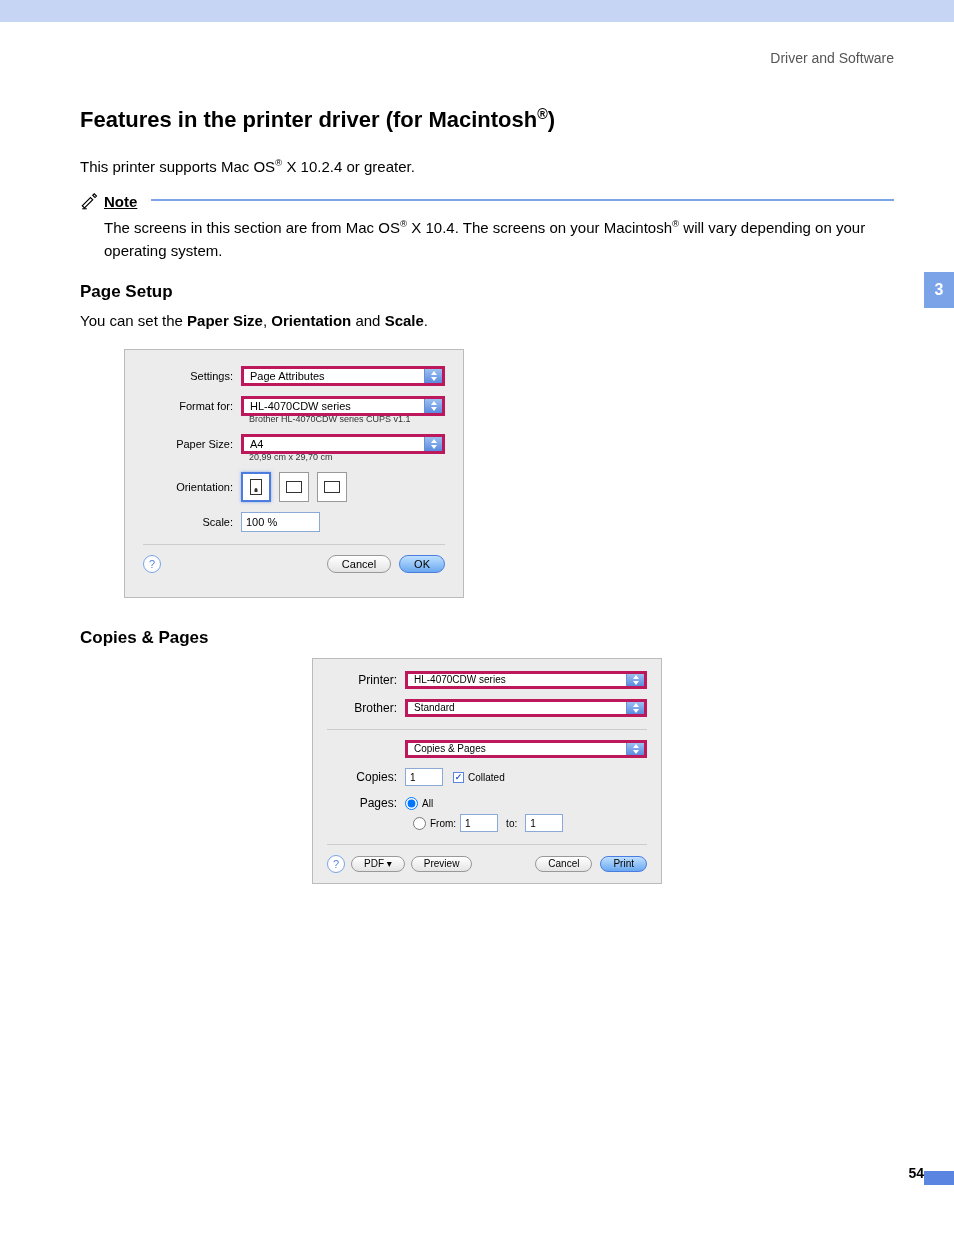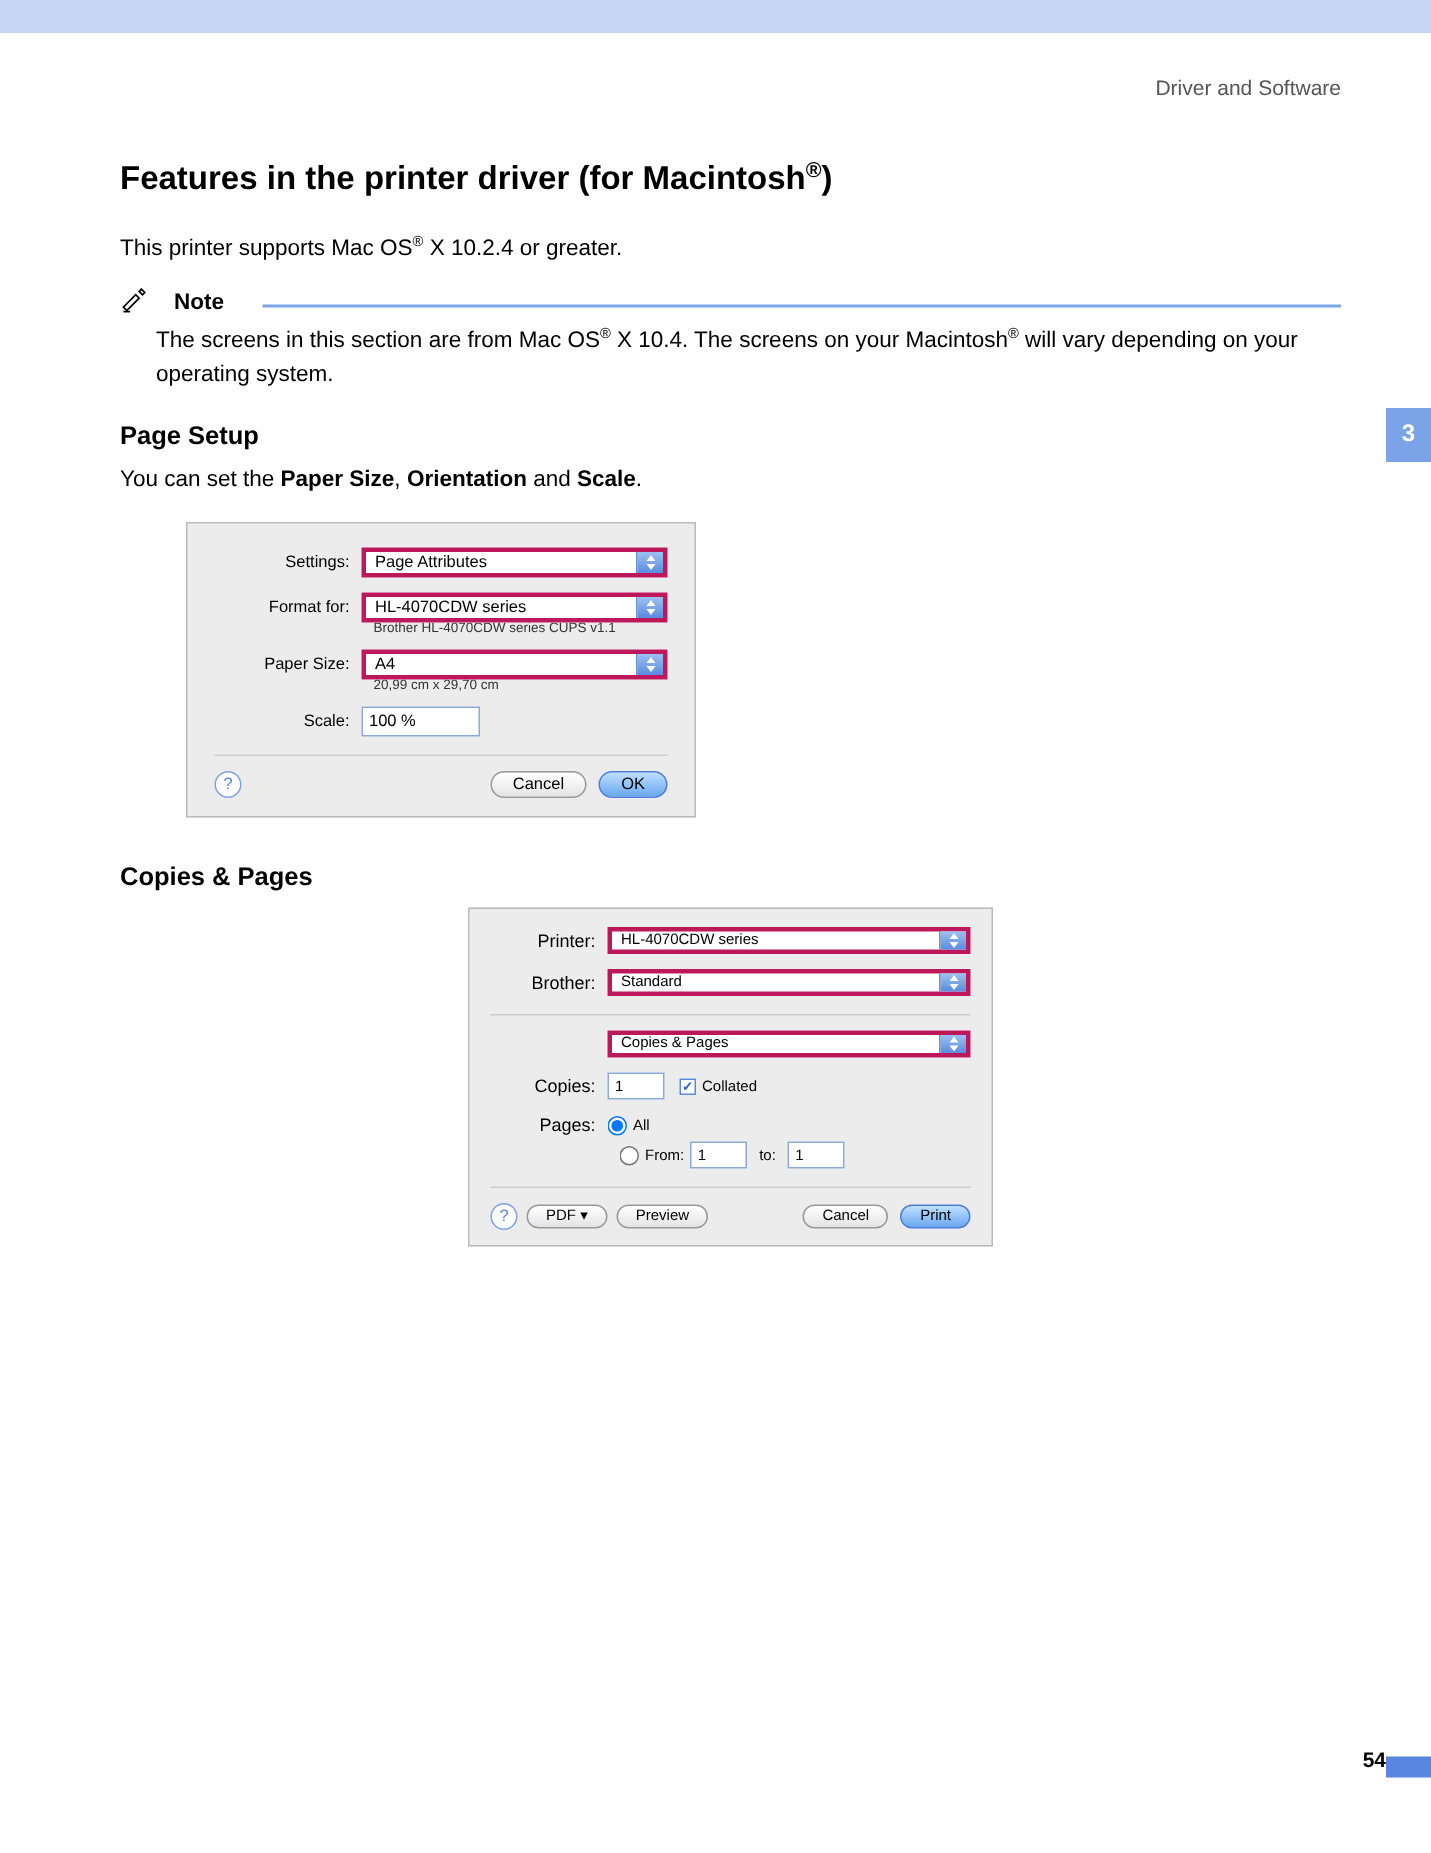--- a/index.html
+++ b/index.html
@@ -29,23 +29,24 @@
   }
   h1.main-title {
     font-size: 22px;
     font-weight: bold;
     margin-bottom: 24px;
   }
   .sup { font-size: 0.65em; vertical-align: super; }
   .intro-text { font-size: 15px; margin-bottom: 18px; }
   .note-head {
     display: flex;
-    align-items: center;
-    gap: 18px;
+    align-items: flex-start;
+    gap: 6px;
     margin-bottom: 4px;
+    text-decoration: underline;
   }
   .note-icon {
     width: 18px; height: 18px; display: inline-block;
   }
   .note-label { font-weight: bold; font-size: 15px; }
   .note-line {
     flex: 1;
     border-bottom: 2px solid #7ba3e8;
     margin-left: 8px;
     height: 1px;
@@ -96,21 +97,21 @@
 
   
   .mac-dialog {
     margin: 0 auto 30px auto;
     background: #ececec;
     border: 1px solid #bbb;
     font-family: "Lucida Grande", Arial, sans-serif;
     font-size: 11px;
     color: #000;
   }
-  .dlg1 { width: 340px; padding: 16px 18px 12px 18px; margin-left: 44px; }
+  .dlg1 { width: 340px; padding: 16px 18px 24px 18px; margin-left: 44px; }
   .dlg2 { width: 350px; padding: 12px 14px 10px 14px; font-size: 10px; }
   .mac-row {
     display: flex;
     align-items: center;
     margin-bottom: 10px;
   }
   .mac-row.tight { margin-bottom: 4px; }
   .mac-label {
     width: 98px;
     text-align: right;
@@ -310,20 +311,34 @@
     <div class="mac-subtext">Brother HL-4070CDW series CUPS v1.1</div>
     <div class="mac-row tight">
       <div class="mac-label">Paper Size:</div>
       <div class="mac-select">
           <span>A4</span>
           <span class="arrows"></span>
         </div>
     </div>
     <div class="mac-subtext">20,99 cm x 29,70 cm</div>
     <div class="mac-row">
+      <div class="mac-label">Orientation:</div>
+      <div class="orient-group">
+        <div class="orient-btn selected">
+            <div class="orient-icon-portrait"></div>
+          </div>
+        <div class="orient-btn">
+            <div class="orient-icon-l1"></div>
+          </div>
+        <div class="orient-btn">
+            <div class="orient-icon-l2"></div>
+          </div>
+      </div>
+    </div>
+    <div class="mac-row">
       <div class="mac-label">Scale:</div>
       <input class="mac-input" value="100 %" style="">
     </div>
     <hr class="mac-hr">
     <div class="mac-footer">
       <div class="help-circle blue">?</div>
       <div class="mac-buttons">
         <div class="mac-btn">Cancel</div>
         <div class="mac-btn primary">OK</div>
       </div>

